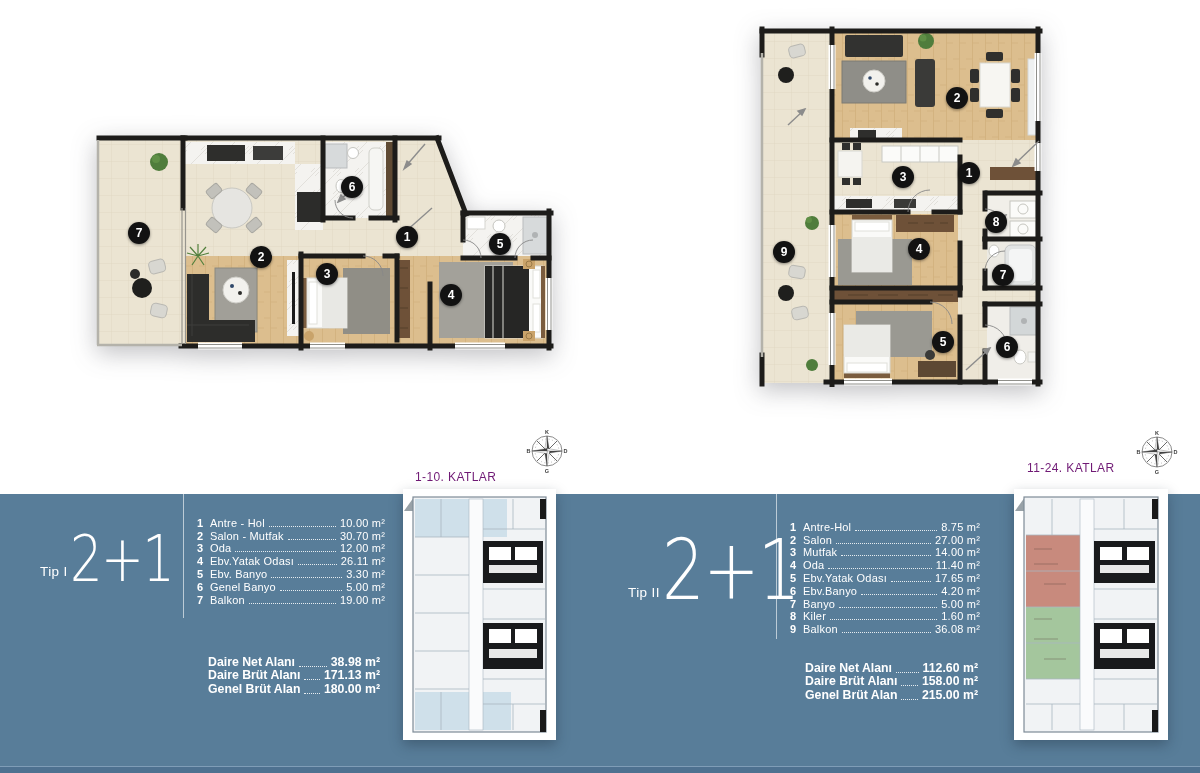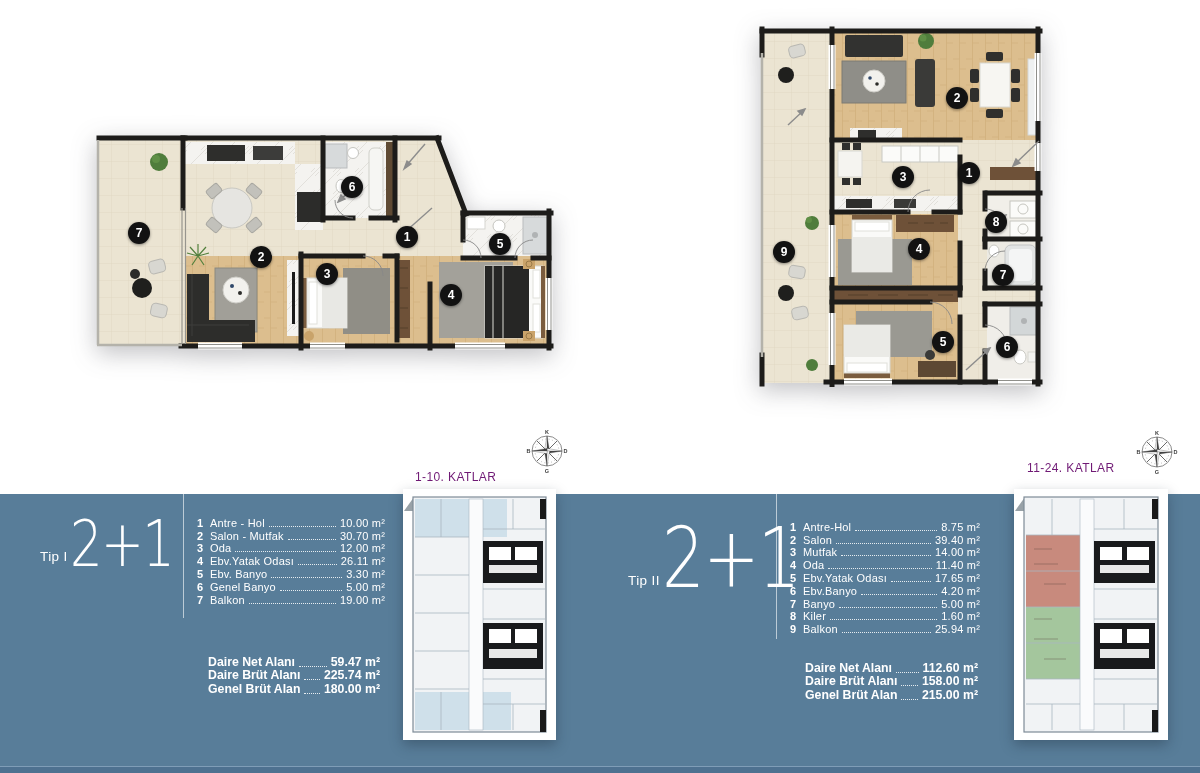--- a/index.html
+++ b/index.html
@@ -392,26 +392,26 @@
   <div class="katlar" style="left:415px;top:470px">1-10. KATLAR</div>
   <div class="katlar" style="left:1027px;top:461px">11-24. KATLAR</div>
 
   <div class="band">
     <div class="band-foot"></div>
   </div>
 
   <div class="vdivider" style="left:183px;top:487px;height:131px"></div>
   <div class="vdivider" style="left:776px;top:487px;height:152px"></div>
 
-  <div class="tipblock" style="left:40px;top:516px">
+  <div class="tipblock" style="left:40px;top:531px">
     <span class="tip-small">Tip I</span>
     <span class="tip-big sz1">2+1</span>
   </div>
 
-  <div class="tipblock" style="left:628px;top:520px">
+  <div class="tipblock" style="left:628px;top:532px">
     <span class="tip-small">Tip II</span>
     <span class="tip-big sz2">2+1</span>
   </div>
 
   <div id="rooms-tip1" class="roomlist" style="left:197px;top:516px;width:188px">
       <div class="room-row">
         <span class="rn">1</span>
         <span class="rname">Antre - Hol</span>
         <span class="dots"></span>
         <span class="rarea">10.00 m²</span>
@@ -450,46 +450,46 @@
         <span class="rn">7</span>
         <span class="rname">Balkon</span>
         <span class="dots"></span>
         <span class="rarea">19.00 m²</span>
       </div>
     </div>
   <div id="totals-tip1" class="totals" style="left:208px;top:655px;width:172px">
       <div class="total-row">
         <span class="tlabel">Daire Net Alanı</span>
         <span class="dots"></span>
-        <span class="tval">59.47 m²</span>
+        <span class="tval">38.98 m²</span>
       </div>
       <div class="total-row">
         <span class="tlabel">Daire Brüt Alanı</span>
         <span class="dots"></span>
-        <span class="tval">225.74 m²</span>
+        <span class="tval">171.13 m²</span>
       </div>
       <div class="total-row">
         <span class="tlabel">Genel Brüt Alan</span>
         <span class="dots"></span>
         <span class="tval">180.00 m²</span>
       </div>
     </div>
 
   <div id="rooms-tip2" class="roomlist" style="left:790px;top:520px;width:190px">
       <div class="room-row">
         <span class="rn">1</span>
         <span class="rname">Antre-Hol</span>
         <span class="dots"></span>
         <span class="rarea">8.75 m²</span>
       </div>
       <div class="room-row">
         <span class="rn">2</span>
         <span class="rname">Salon</span>
         <span class="dots"></span>
-        <span class="rarea">39.40 m²</span>
+        <span class="rarea">27.00 m²</span>
       </div>
       <div class="room-row">
         <span class="rn">3</span>
         <span class="rname">Mutfak</span>
         <span class="dots"></span>
         <span class="rarea">14.00 m²</span>
       </div>
       <div class="room-row">
         <span class="rn">4</span>
         <span class="rname">Oda</span>
@@ -517,21 +517,21 @@
       <div class="room-row">
         <span class="rn">8</span>
         <span class="rname">Kiler</span>
         <span class="dots"></span>
         <span class="rarea">1.60 m²</span>
       </div>
       <div class="room-row">
         <span class="rn">9</span>
         <span class="rname">Balkon</span>
         <span class="dots"></span>
-        <span class="rarea">25.94 m²</span>
+        <span class="rarea">36.08 m²</span>
       </div>
     </div>
   <div id="totals-tip2" class="totals" style="left:805px;top:661px;width:173px">
       <div class="total-row">
         <span class="tlabel">Daire Net Alanı</span>
         <span class="dots"></span>
         <span class="tval">112.60 m²</span>
       </div>
       <div class="total-row">
         <span class="tlabel">Daire Brüt Alanı</span>

